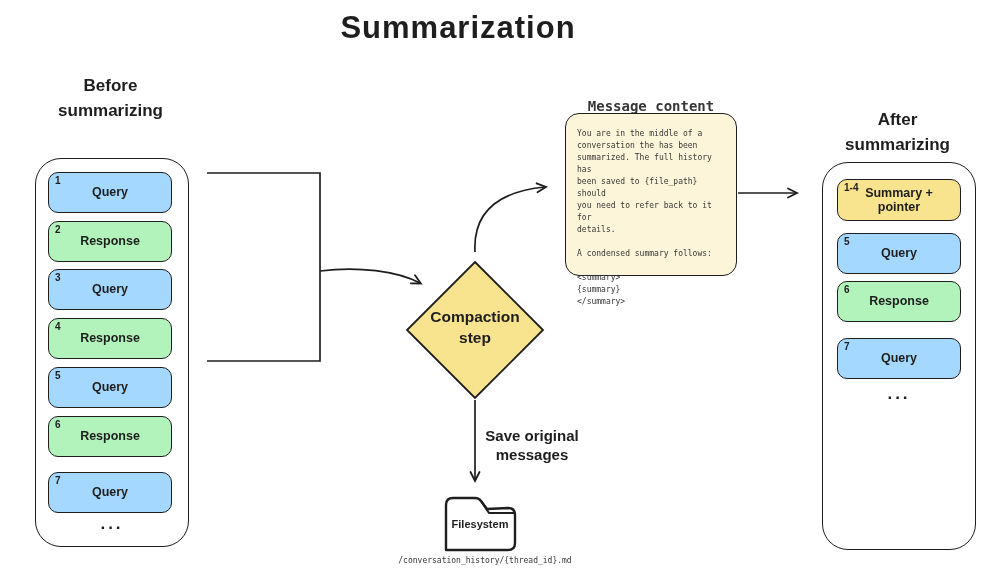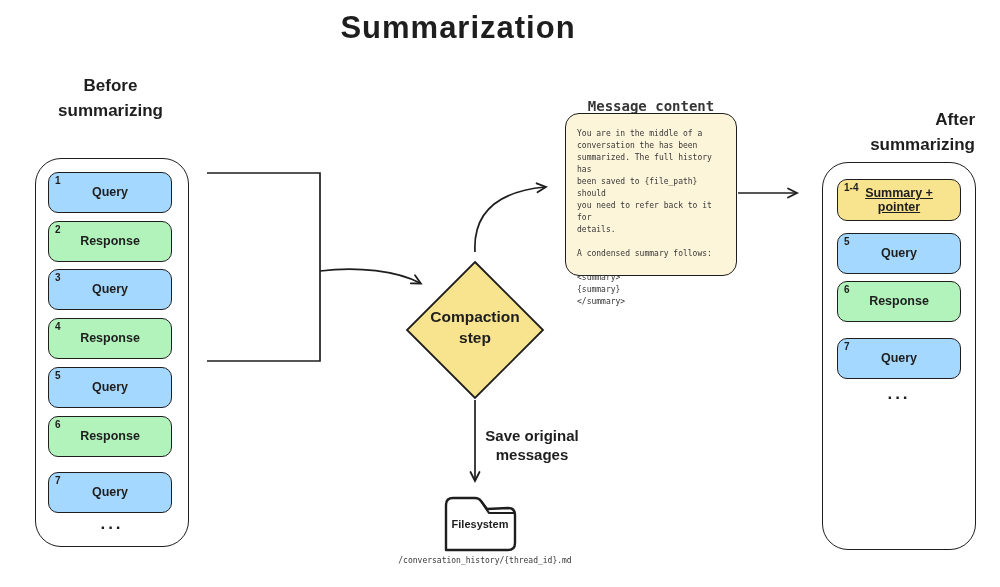--- a/index.html
+++ b/index.html
@@ -64,21 +64,21 @@
 </head>
 <body>
 
 <div class="canvas">
 
   <div class="abs title hand">Summarization</div>
 
   <div class="abs section-label hand" style="top:74px;left:38px;width:145px;">Before
 summarizing</div>
 
-  <div class="abs section-label hand" style="top:108px;left:820px;width:155px;text-align:right;">After
+  <div class="abs section-label hand" style="top:108px;left:820px;width:155px;">After
 summarizing</div>
 
   <div class="abs container" style="top:158px;left:35px;width:152px;height:387px;">
     <div class="row" style="top: 13px; background-color: rgb(165, 216, 255);">
       <span class="num">1</span>
       <span class="lbl">Query</span>
     </div>
     <div class="row" style="top: 62px; background-color: rgb(178, 242, 187);">
       <span class="num">2</span>
       <span class="lbl">Response</span>
@@ -102,21 +102,21 @@
     <div class="row" style="top: 313px; background-color: rgb(165, 216, 255);">
       <span class="num">7</span>
       <span class="lbl">Query</span>
     </div>
     <div class="ellipsis hand" style="top:360px">...</div>
   </div>
 
   <div class="abs container" style="top:162px;left:822px;width:152px;height:386px;">
     <div class="row" style="top: 16px; height: 40px; left: 14px; background-color: rgb(248, 228, 142);">
       <span class="num">1-4</span>
-      <span class="lbl" style="max-width:82px;text-decoration:underline;">Summary + pointer</span>
+      <span class="lbl" style="max-width:82px;">Summary + pointer</span>
     </div>
     <div class="row" style="top: 70px; left: 14px; background-color: rgb(165, 216, 255);">
       <span class="num">5</span>
       <span class="lbl">Query</span>
     </div>
     <div class="row" style="top: 118px; left: 14px; background-color: rgb(178, 242, 187);">
       <span class="num">6</span>
       <span class="lbl">Response</span>
     </div>
     <div class="row" style="top: 175px; left: 14px; background-color: rgb(165, 216, 255);">

